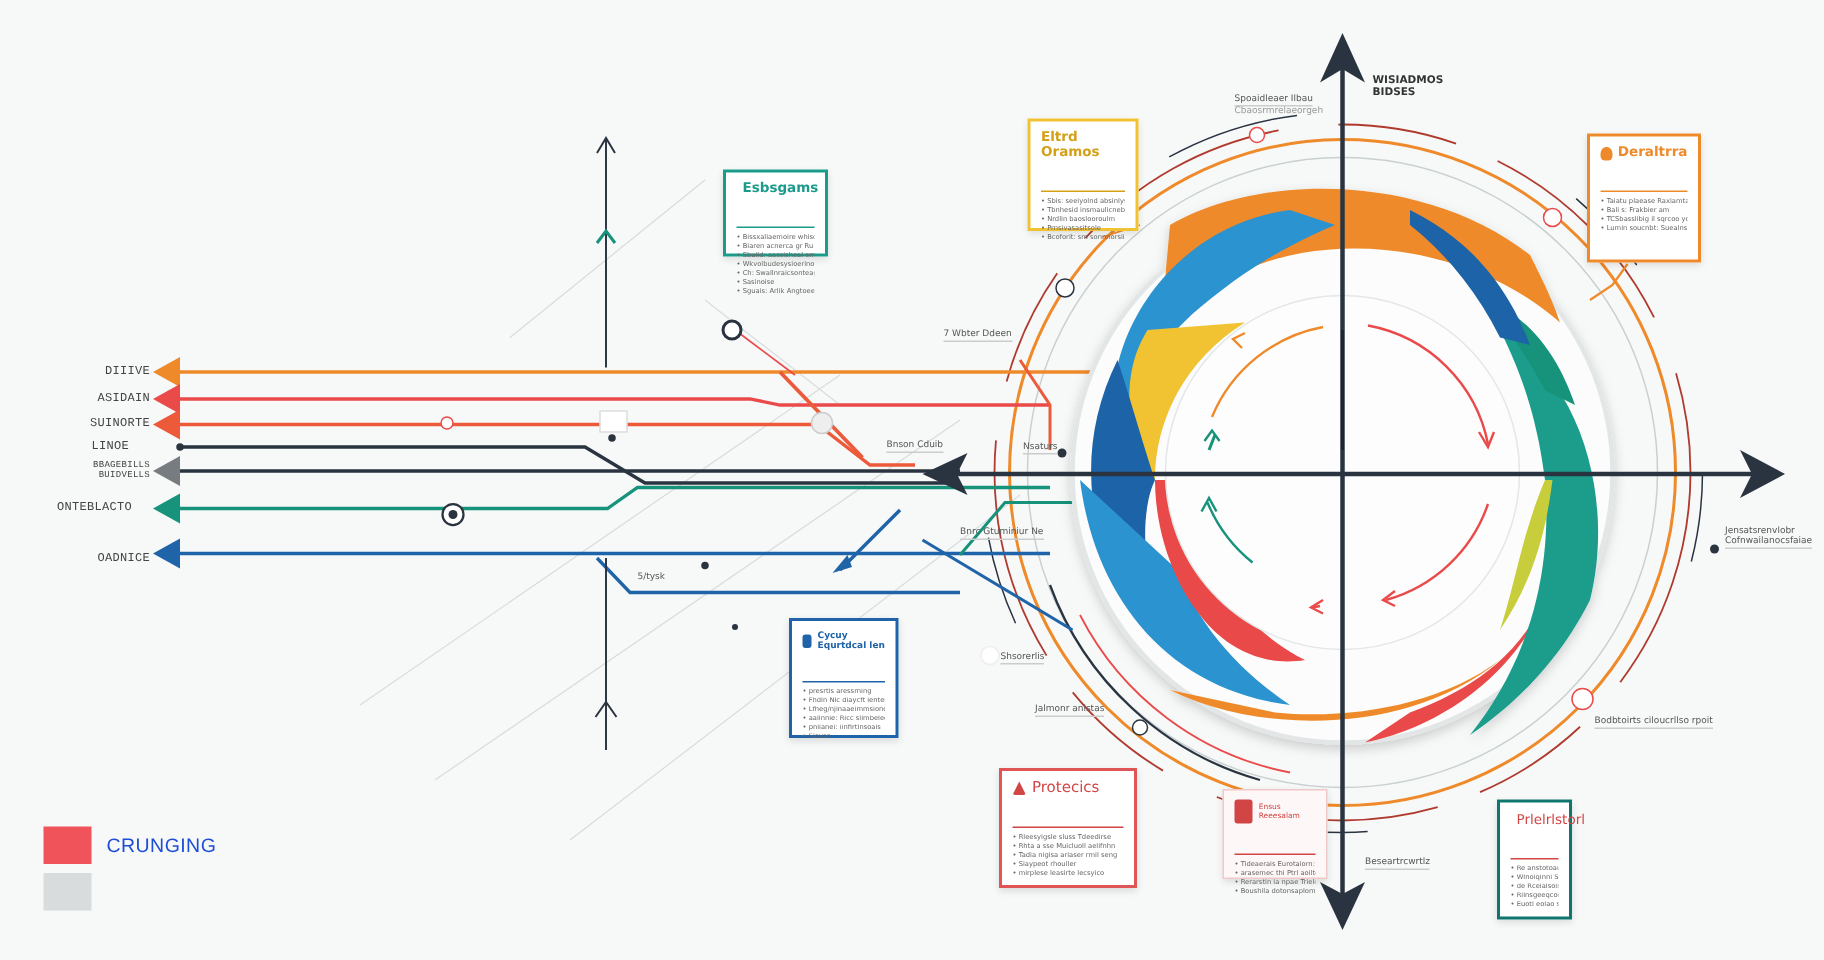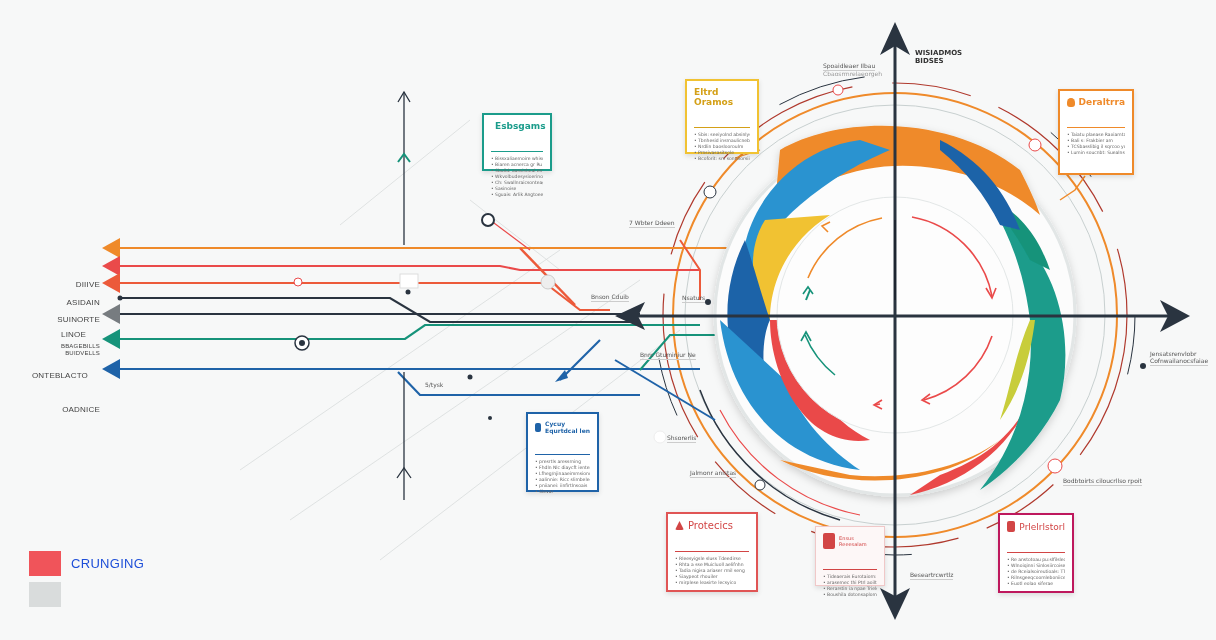--- a/index.html
+++ b/index.html
@@ -5,22 +5,22 @@
     html, body { margin:0; padding:0; }
     body {
       width:1216px; height:640px; overflow:hidden;
       background:#f7f8f8;
       font-family:"Liberation Sans", sans-serif;
       position:relative;
     }
     #diagram { position:absolute; left:0; top:0; width:1216px; height:640px; }
     .lane-label {
       position:absolute; font-size:8px; color:#444; letter-spacing:0.2px;
-      font-family:Liberation Sans, sans-serif; text-align:right; width:70px;
-      text-transform:uppercase; line-height:8px;margin-top:37px;
+      font-family:Liberation Mono, monospace; text-align:right; width:70px;
+      text-transform:uppercase; line-height:8px;
     }
     .note {
       position:absolute; background:#fff; box-sizing:border-box;
       box-shadow:0 2px 5px rgba(0,0,0,0.12); padding:6px 7px;
       font-family:"DejaVu Sans", sans-serif;
     }
     .note .title { font-size:9px; font-weight:bold; margin-bottom:4px; padding-bottom:20px; border-bottom:1px solid currentColor; display:flex; align-items:center; gap:4px; }
     .note .title .ico { width:9px; height:9px; display:inline-block; border-radius:2px; }
     .note .line { font-size:4.5px; color:#666; line-height:6px; white-space:nowrap; overflow:hidden; }
     .note .line::before { content:"• "; color:currentColor; }
@@ -237,21 +237,21 @@
   <div class="title" style="font-size:5px; font-weight:normal;">
       <span class="ico" style="background:#d24545; width:14px; height:16px;"></span>
       <span>Ensus Reeesalam</span>
     </div>
   <div class="line">Tideaerais Eurotaiorn: diaodal</div>
   <div class="line">arasemec thi Ptrl aoiltelion us sl a</div>
   <div class="line">Rerarstin ia npae Trieleo arrfe poaie</div>
   <div class="line">Boushila dotonsaplom BIDSES</div>
 </div>
 
-<div class="note" style="left:998px; top:513px; width:76px; height:80px; border:2px solid #be185d; color:#d24545;">
+<div class="note" style="left:998px; top:533px; width:50px; height:80px; border:2px solid #0f766e; color:#d24545;">
   <div class="title" style="font-size:9px; font-weight:normal;">
       <span class="ico" style="background:#d24545; width:11px; height:11px;"></span>
       <span>Prlelrlstorl</span>
     </div>
   <div class="line">Re anstotoau pu:slfilsleoru</div>
   <div class="line">Wlnoiqinni Sinlosiircoiseal</div>
   <div class="line">de Rceialsoireutioals: TTreB</div>
   <div class="line">Rilnsgeeqcoomleboniice</div>
   <div class="line">Euotl eolao siferae</div>
 </div>

